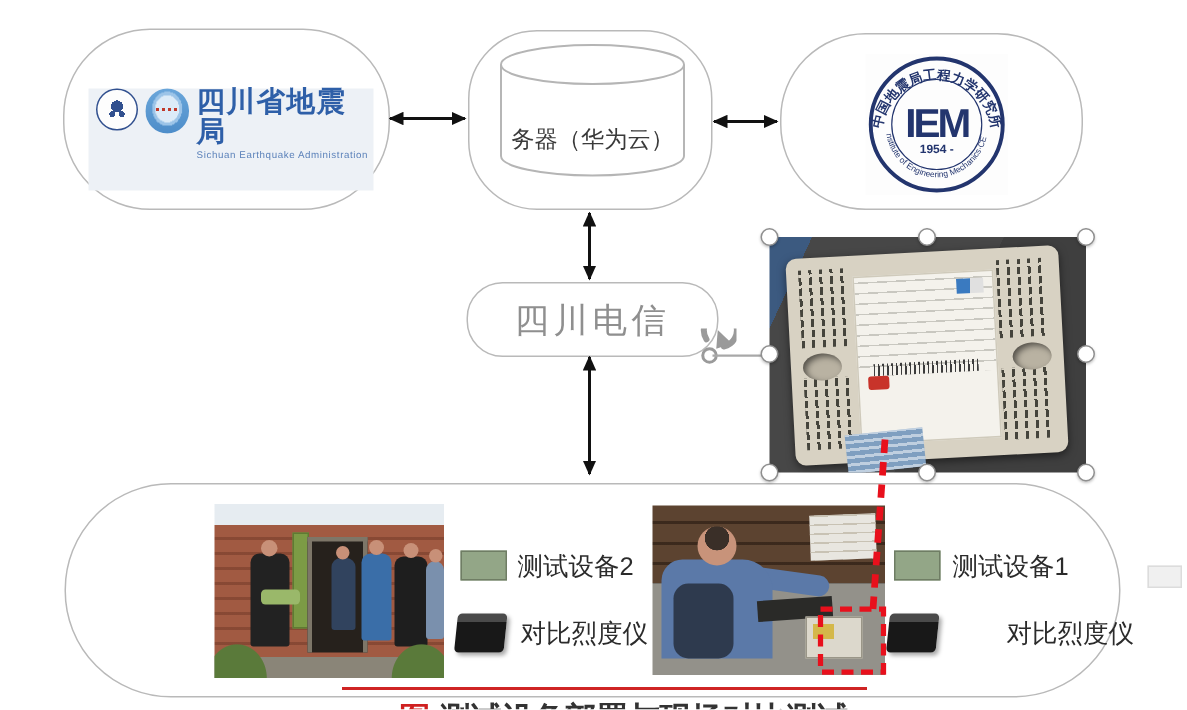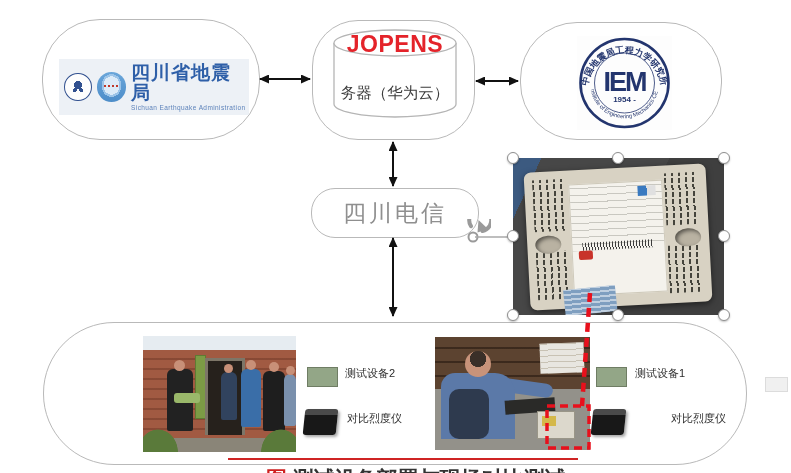--- a/index.html
+++ b/index.html
@@ -9,22 +9,22 @@
   
   .stadium{position:absolute;background:#fff;border:1.3px solid #b9b9b9;}
   .st-left{left:42px;top:19px;width:216px;height:119px;border-radius:58px;}
   .st-center{left:312px;top:20px;width:161px;height:118px;border-radius:46px;}
   .st-right{left:520px;top:22px;width:200px;height:116px;border-radius:57px;}
   .st-bottom{left:43px;top:322px;width:702px;height:141px;border-radius:71px;}
   .pill{left:311px;top:188px;width:166px;height:48px;border-radius:24px;z-index:4;
         display:flex;align-items:center;justify-content:center;}
   .pill span{font-size:23px;color:#8f8f8f;letter-spacing:3px;}
   
-  .scea{left:58px;top:58px;width:190px;height:56px;background:#edf1f6;display:flex;
-        align-items:center;gap:5px;padding-left:5px;box-sizing:border-box;}
+  .scea{left:58px;top:58px;width:190px;height:68px;background:#edf1f6;display:flex;
+        gap:5px;padding-left:5px;box-sizing:border-box;}
   .badge1{width:28px;height:28px;border-radius:50%;background:#fdfdfd;border:1.5px solid #31508f;
           box-sizing:border-box;background-image:radial-gradient(circle at 50% 42%,#31508f 0 4px,transparent 4px),
           radial-gradient(circle at 38% 62%,#31508f 0 2px,transparent 2px),
           radial-gradient(circle at 62% 62%,#31508f 0 2px,transparent 2px);}
   .badge2{width:30px;height:30px;border-radius:50%;background:#5b9ad3;
           background-image:radial-gradient(ellipse at 50% 45%,#dcebf8 0 8px,#9cc4e8 8px 10px,transparent 10px),
           linear-gradient(180deg,#6aa6da,#4d8dc9);position:relative;}
   .badge2:after{content:"";position:absolute;left:7px;top:13px;width:16px;height:2px;
           background:repeating-linear-gradient(90deg,#c0392b 0 2px,transparent 2px 4px);}
   .scea-text{display:flex;flex-direction:column;line-height:1.05;}
@@ -93,21 +93,21 @@
   .mdev{position:absolute;left:102px;top:74px;width:36px;height:26px;background:#dcd8cc;border:1px solid #9a9688;}
   .mdev:after{content:"";position:absolute;left:4px;top:4px;width:14px;height:10px;background:#d4b84a;}
   .darkitem{position:absolute;left:70px;top:62px;width:50px;height:14px;background:#2a2a28;transform:rotate(-4deg);}
   
   .pcb{width:29px;height:18px;background:#93a687;border:1px solid #6f7d64;z-index:3;
        background-image:radial-gradient(circle at 30% 40%,#3f4a38 0 2px,transparent 2px),
        radial-gradient(circle at 65% 60%,#c9cf bb 0 0,transparent 0),
        repeating-linear-gradient(90deg,rgba(40,50,35,.5) 0 1px,transparent 1px 5px);}
   .bbox{width:33px;height:26px;z-index:3;background:linear-gradient(180deg,#4a4a4a 0 22%,#181818 23%);
         border-radius:3px;transform:skewX(-6deg);box-shadow:2px 2px 3px rgba(0,0,0,.35);}
-  .eqlabel{position:absolute;font-size:11px;color:#2b2b2b;z-index:3;white-space:nowrap;}
+  .eqlabel{position:absolute;font-size:17px;color:#2b2b2b;z-index:3;white-space:nowrap;}
   
   .ghost{left:765px;top:377px;width:21px;height:13px;background:#f0f0f0;border:1px solid #dcdcdc;z-index:2;}
   .cap-rule{left:228px;top:458px;width:350px;height:1.6px;background:#cf2424;z-index:9;}
   .caption{left:266px;top:465px;z-index:9;font-size:21px;font-weight:bold;white-space:nowrap;}
   .caption .pfx{color:#cf2020;}
   .caption .txt{color:#333;}
   svg.overlay{position:absolute;left:0;top:0;width:791px;height:473px;z-index:6;pointer-events:none;}
 </style>
 </head>
 <body>
@@ -123,21 +123,20 @@
         <span class="scea-sub">Sichuan Earthquake Administration</span>
       </div>
     </div>
   </div>
 
   <div class="stadium st-center"></div>
   <svg class="abs cyl-wrap" viewBox="0 0 126 92">
     <path d="M2 15 V76 A61 13 0 0 0 124 76 V15" fill="#ffffff" stroke="#b5b5b5" stroke-width="1.3"></path>
     <ellipse cx="63" cy="15" rx="61" ry="13" fill="#ffffff" stroke="#b5b5b5" stroke-width="1.3"></ellipse>
   </svg>
-  <div class="abs jop-title">JOPENS</div>
   <div class="abs jop-l2">务器（华为云）</div>
 
   <div class="stadium st-right"></div>
   <div class="abs iem-box">
     <svg width="95" height="94" viewBox="0 0 95 94">
       <circle cx="47.5" cy="47" r="44" fill="#fdfdfd" stroke="#23356e" stroke-width="2.6"></circle>
       <circle cx="47.5" cy="47" r="30" fill="none" stroke="#23356e" stroke-width="0.8"></circle>
       <defs>
         <path id="arcT" d="M 11 60 A 37 37 0 1 1 84 60" fill="none"></path>
         <path id="arcB" d="M 14 54 A 34 34 0 0 0 81 54" fill="none"></path>

